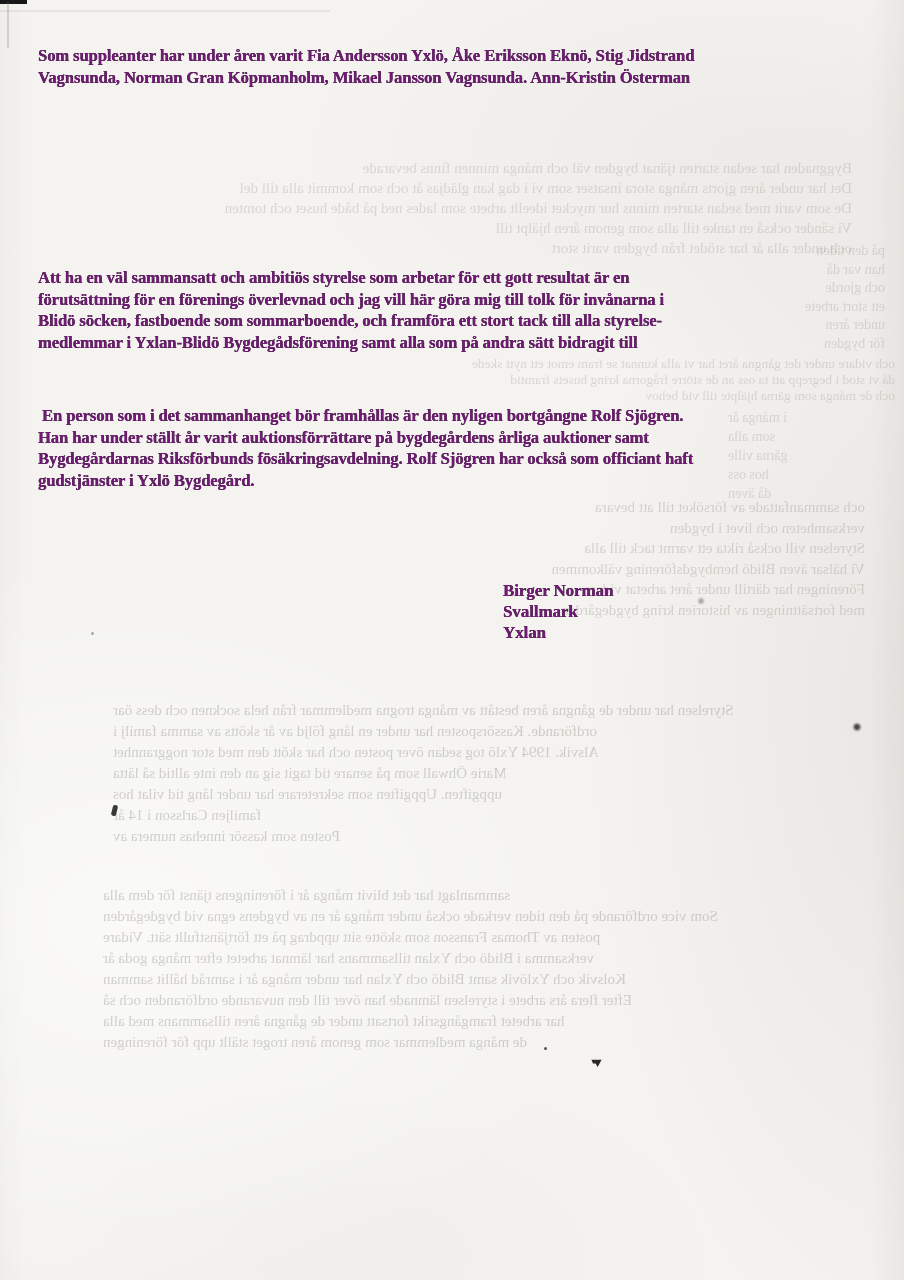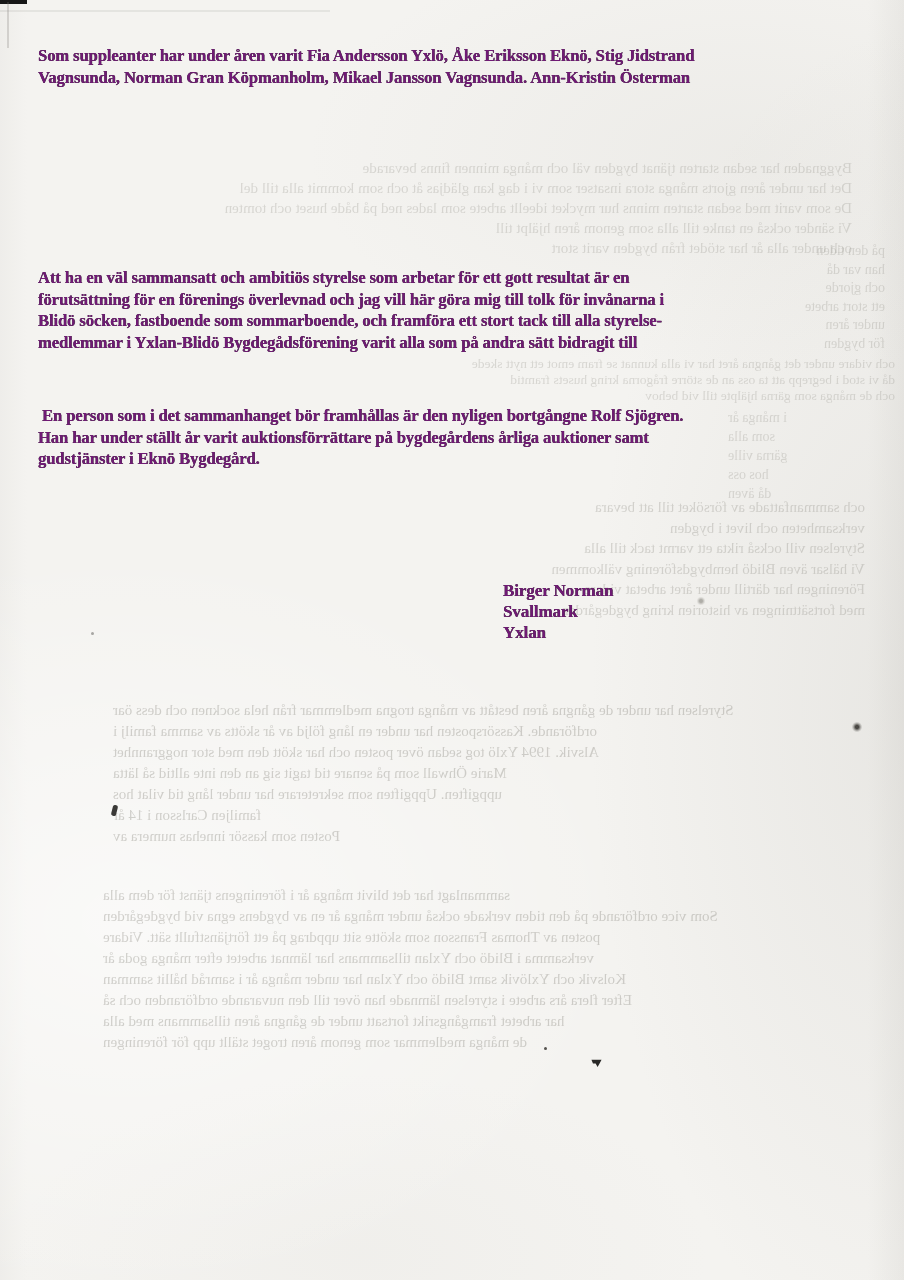--- a/index.html
+++ b/index.html
@@ -113,27 +113,28 @@
 
   <div class="para" style="left:38px;top:45px;">
     <div class="tl">Som suppleanter har under åren varit Fia Andersson Yxlö, Åke Eriksson Eknö, Stig Jidstrand</div>
     <div class="tl">Vagnsunda, Norman Gran Köpmanholm, Mikael Jansson Vagnsunda. Ann-Kristin Österman</div>
   </div>
 
   <div class="para" style="left:38px;top:258px;margin-top:9px;">
     <div class="tl">Att ha en väl sammansatt och ambitiös styrelse som arbetar för ett gott resultat är en</div>
     <div class="tl">förutsättning för en förenings överlevnad och jag vill här göra mig till tolk för invånarna i</div>
     <div class="tl">Blidö söcken, fastboende som sommarboende, och framföra ett stort tack till alla styrelse-</div>
-    <div class="tl">medlemmar i Yxlan-Blidö Bygdegådsförening varit alla som på andra sätt bidragit till</div>
+    <div class="tl">medlemmar i Yxlan-Blidö Bygdegådsförening samt alla som på andra sätt bidragit till</div>
   </div>
 
   <div class="para" style="left:38px;top:405px;">
     <div class="tl"> En person som i det sammanhanget bör framhållas är den nyligen bortgångne Rolf Sjögren.</div>
     <div class="tl">Han har under ställt år varit auktionsförrättare på bygdegårdens årliga auktioner samt</div>
-    <div class="tl">gudstjänster i Eknö Bygdegård.</div>
+    <div class="tl">Bygdegårdarnas Riksförbunds fösäkringsavdelning. Rolf Sjögren har också som officiant haft</div>
+    <div class="tl">gudstjänster i Yxlö Bygdegård.</div>
   </div>
 
   <div class="para sig" style="left:503px;top:581px;">
     <div class="tl">Birger Norman</div>
     <div class="tl">Svallmark</div>
     <div class="tl">Yxlan</div>
   </div>
 
   <div class="art a-topbar"></div>
   <div class="art a-vline"></div>

